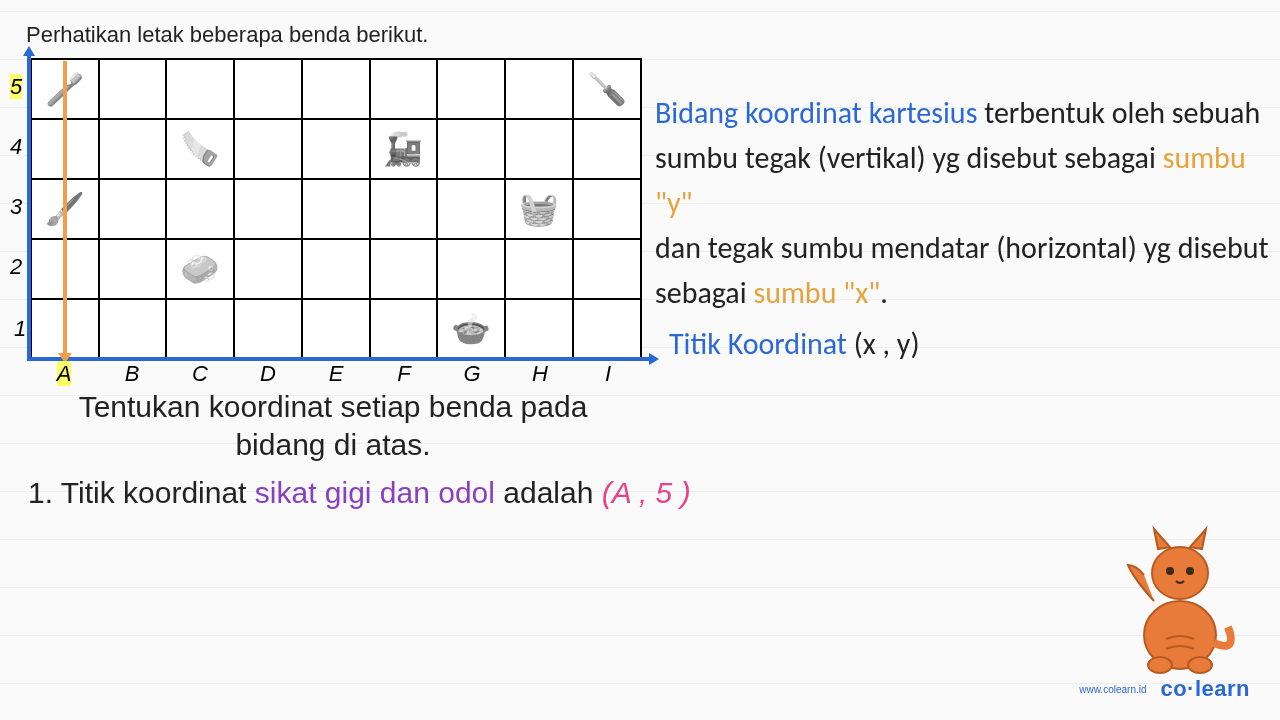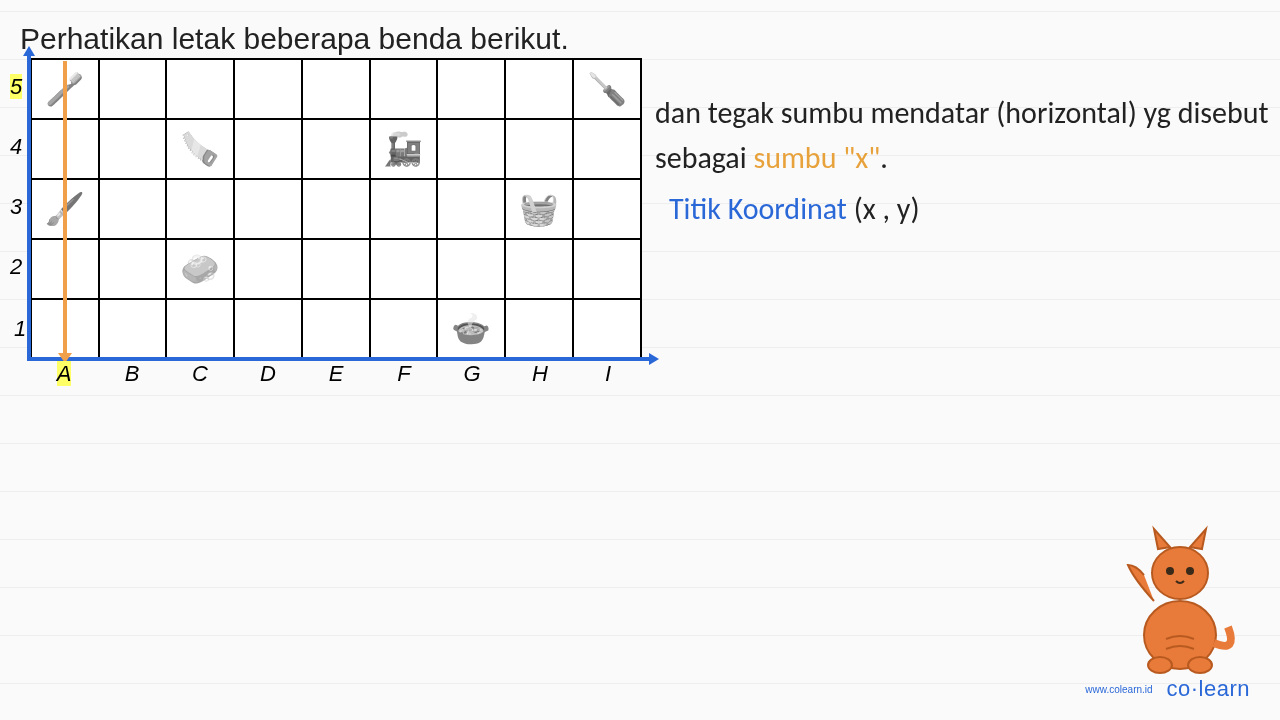--- a/index.html
+++ b/index.html
@@ -21,22 +21,22 @@
         transparent 0px,
         transparent 47px,
         #eee 47px,
         #eee 48px
       );
     background-position: 0 60px;
   }
   .title {
     position: absolute;
     top: 22px;
-    left: 20px;
-    font-size: 30px;
+    left: 26px;
+    font-size: 22px;
     color: #222;
     font-family: "Comic Sans MS", cursive, sans-serif;
   }
   
   .grid-wrap {
     position: absolute;
     top: 58px;
     left: 30px;
     width: 612px;
     height: 300px;
@@ -182,21 +182,21 @@
   }
   .cat svg { width: 100%; height: 100%; }
   
   .footer {
     position: absolute;
     right: 30px;
     bottom: 18px;
     font-size: 14px;
     color: #2a68d8;
   }
-  .footer .brand { font-size: 22px; font-weight: 400; letter-spacing: 0.5px; margin-left: 10px; }
+  .footer .brand { font-size: 22px; font-weight: 700; letter-spacing: 0.5px; margin-left: 10px; }
   .footer .url { color: #2a68d8; font-size: 10px; vertical-align: 3px; }
 </style>
 </head>
 <body>
 
 <div class="page">
 
   <div class="title">Perhatikan letak beberapa benda berikut.</div>
 
   <div class="grid-wrap">
@@ -278,30 +278,37 @@
       <div style="left:136px">C</div>
       <div style="left:204px">D</div>
       <div style="left:272px">E</div>
       <div style="left:340px">F</div>
       <div style="left:408px">G</div>
       <div style="left:476px">H</div>
       <div style="left:544px">I</div>
     </div>
   </div>
 
+  <div class="prompt">Tentukan koordinat setiap benda pada bidang di atas.</div>
 
   <div class="right-text">
+    <span class="l">
+      <span class="bl">Bidang koordinat kartesius</span><span> terbentuk oleh sebuah sumbu tegak (vertikal) yg disebut sebagai </span><span class="or">sumbu "y"</span>
+    </span>
     <span class="l">
       <span>dan tegak sumbu mendatar (horizontal) yg disebut sebagai </span><span class="or">sumbu "x"</span><span>.</span>
     </span>
     <span class="l" style="margin-top:6px;padding-left:14px;">
       <span class="bl">Titik Koordinat</span><span> (x , y)</span>
     </span>
   </div>
 
+  <div class="ans">
+    <span>1. </span><span>Titik koordinat </span><span class="pr">sikat gigi dan odol</span><span> adalah  </span><span class="ansval">(A , 5 )</span>
+  </div>
 
   <div class="cat">
     <svg viewBox="0 0 140 160">
       <g fill="#e87b3a" stroke="#b85a20" stroke-width="2">
         <ellipse cx="70" cy="120" rx="36" ry="34"></ellipse>
         <ellipse cx="70" cy="58" rx="28" ry="26"></ellipse>
         <path d="M48 34 L44 14 L60 32 Z"></path>
         <path d="M92 34 L96 14 L80 32 Z"></path>
         <path d="M44 86 Q24 64 18 50 Q26 50 34 60" fill="#e87b3a"></path>
         <ellipse cx="50" cy="150" rx="12" ry="8"></ellipse>

